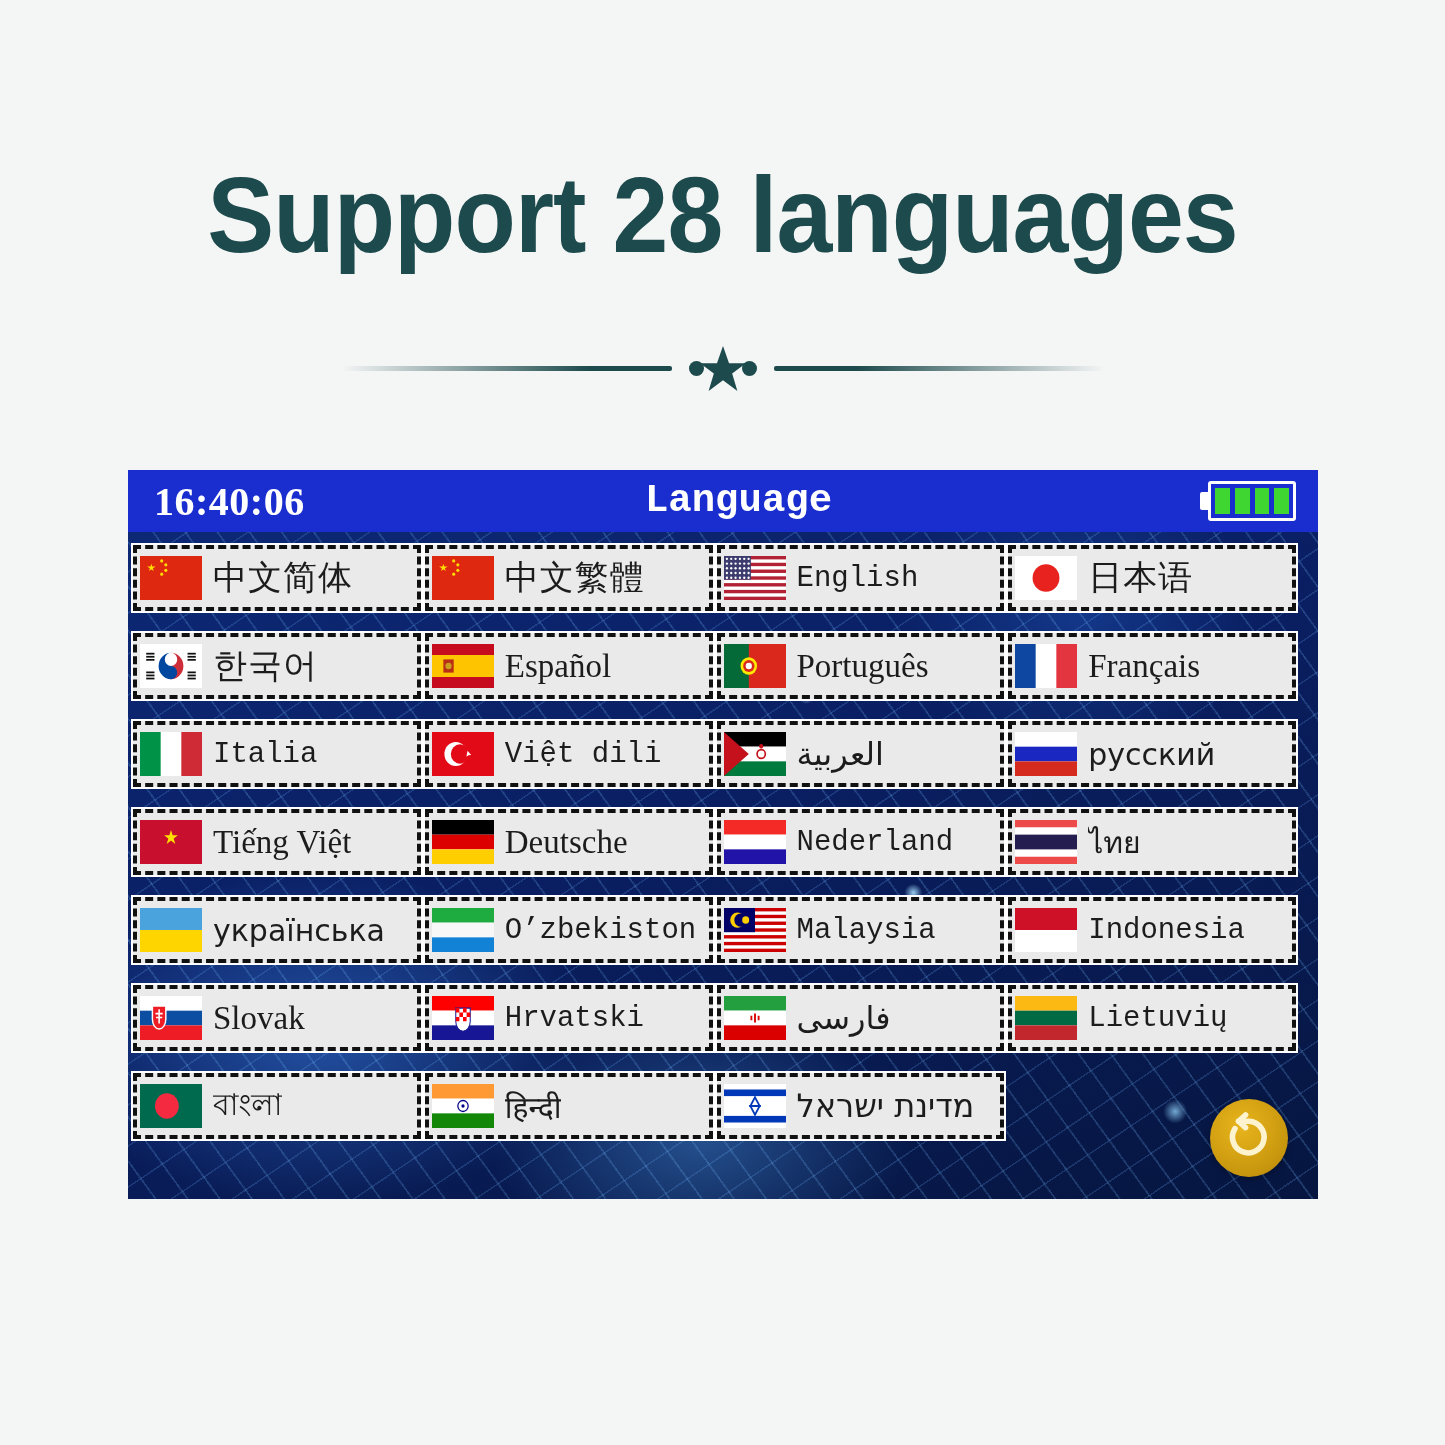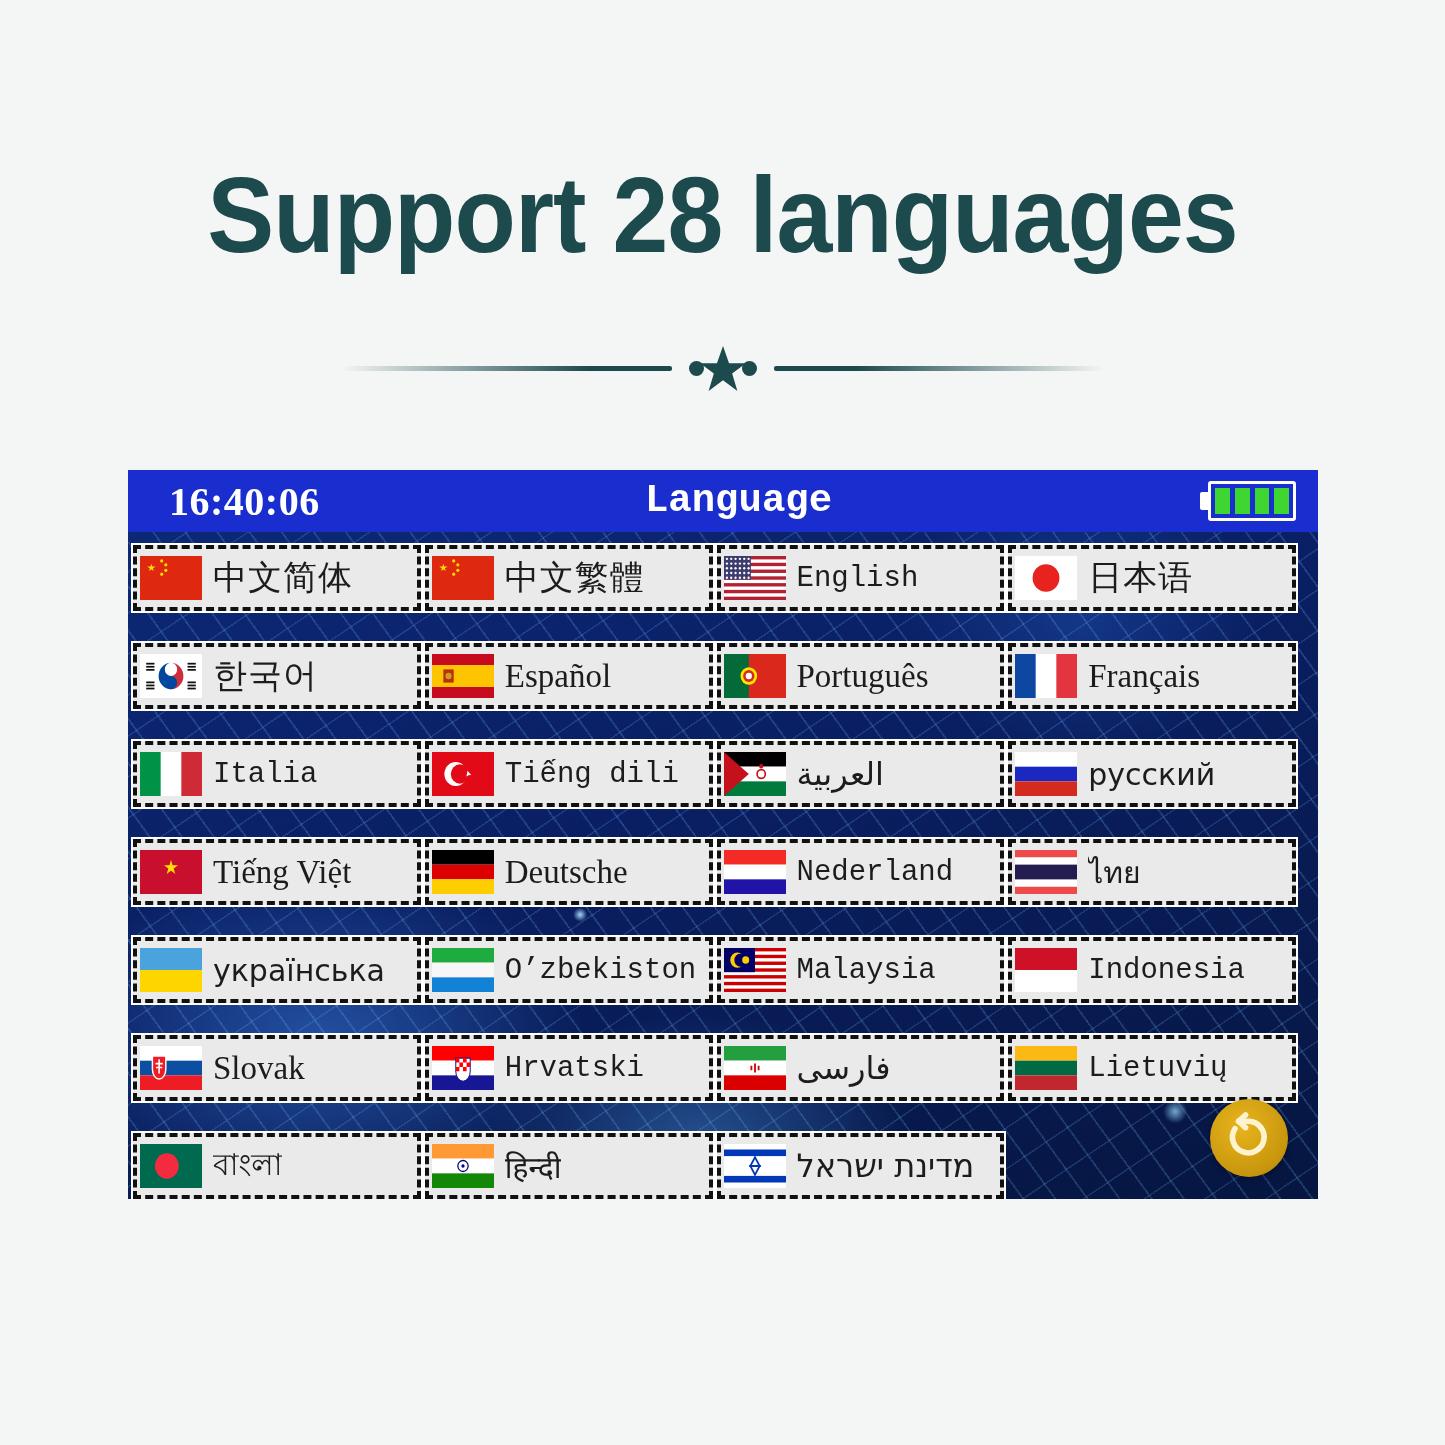--- a/index.html
+++ b/index.html
@@ -117,21 +117,20 @@
     z-index: 5;
   }
   .clock {
     position: absolute;
     left: 26px;
     font-family: "Liberation Serif", serif;
     font-weight: 700;
     font-size: 40px;
     color: #ffffff;
     letter-spacing: 0.5px;
-    margin-left: 15px;
   }
   .screen-title {
     width: 100%;
     text-align: center;
     font-family: Liberation Mono, monospace;
     font-weight: 700;
     font-size: 39px;
     color: #ffffff;
     margin-left: 31px;
   }
@@ -163,21 +162,21 @@
 
   
   .grid {
     position: absolute;
     top: 62px; left: 0;
     width: 100%;
     padding: 6px 22px 0 5px;
     display: grid;
     grid-template-columns: repeat(4, 1fr);
     grid-auto-rows: 80px;
-    gap: 18px 4px;
+    gap: 8px 4px;
     z-index: 4;
   }
   .lang-btn {
     background: #eaeaea;
     border: 4px dashed #111111;
     outline: 2px solid #ffffff;
     outline-offset: 0px;
     display: flex;
     align-items: center;
     padding: 0 3px;
@@ -391,21 +390,21 @@
           </svg></span>
         <span class="lang-label mono">Italia</span>
       </div>
       <div class="lang-btn">
         <span class="flag"><svg viewBox="0 0 60 40" width="62" height="44" preserveAspectRatio="none">
             <rect width="60" height="40" fill="#e30a17"></rect>
       <circle cx="23" cy="20" r="11" fill="#fff"></circle>
             <circle cx="27" cy="20" r="8.8" fill="#e30a17"></circle>
       <polygon points="38,20 33.3,22.2 34.4,17 37.9,20.9 32.8,21.2" fill="#fff"></polygon>
           </svg></span>
-        <span class="lang-label mono">Tiếng dili</span>
+        <span class="lang-label mono">Việt dili</span>
       </div>
       <div class="lang-btn">
         <span class="flag"><svg viewBox="0 0 60 40" width="62" height="44" preserveAspectRatio="none">
             <rect width="60" height="13.34" fill="#000"></rect>
             <rect y="13.34" width="60" height="13.34" fill="#fff"></rect>
       <rect y="26.68" width="60" height="13.34" fill="#007a3d"></rect>
             <polygon points="0,0 24,20 0,40" fill="#c4111b"></polygon>
       <circle cx="36" cy="20" r="4" fill="none" stroke="#c4111b" stroke-width="1.6"></circle>
             <circle cx="36" cy="13" r="2" fill="#c4111b"></circle>
           </svg></span>

